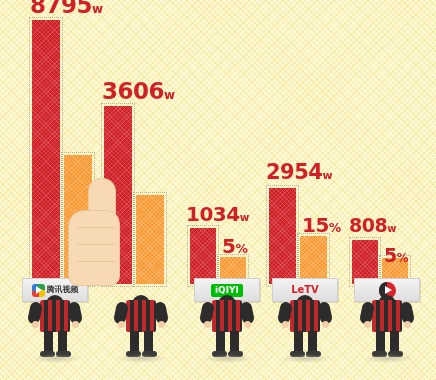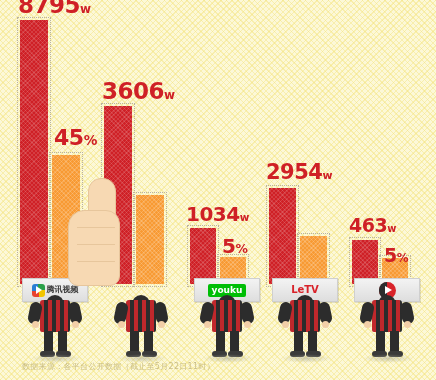--- a/index.html
+++ b/index.html
@@ -154,37 +154,34 @@
     color:#c9bd84;font-size:8px;letter-spacing:.3px;
     font-family:"DejaVu Sans",sans-serif;
   }
 </style>
 </head>
 <body>
 
 <div id="stage">
 
 
-  <div class="group" style="left:20px;width:68px;height:264px;padding-left:32px;">
+  <div class="group" style="left:32px;width:68px;height:264px;padding-left:32px;">
     <div class="bars">
       <div class="barwrap" style="width:28px;height:264px;">
         <div class="frame"></div>
         <div class="bar red" style="height:264px;"></div>
       </div>
       <div class="barwrap" style="width:28px;height:129px;">
         <div class="frame"></div>
         <div class="bar orange" style="height:129px;"></div>
       </div>
     </div>
     <div class="label" style="left:-2px;top:-26px;font-size:23px;">
       <span>8795</span><span class="unit">w</span>
     </div>
-    <div class="label" style="left:34px;top:107px;font-size:22px;">
-      <span>45</span><span class="pct">%</span>
-    </div>
   </div>
 
   <div class="group" style="left:104px;width:68px;height:178px;">
     <div class="bars">
       <div class="barwrap" style="width:28px;height:178px;">
         <div class="frame"></div>
         <div class="bar red" style="height:178px;"></div>
       </div>
       <div class="barwrap" style="width:28px;height:89px;">
         <div class="frame"></div>
@@ -222,35 +219,38 @@
         <div class="bar red" style="height:96px;"></div>
       </div>
       <div class="barwrap" style="width:27px;height:48px;">
         <div class="frame"></div>
         <div class="bar orange" style="height:48px;"></div>
       </div>
     </div>
     <div class="label" style="left:-3px;top:-26px;font-size:21px;">
       <span>2954</span><span class="unit">w</span>
     </div>
+    <div class="label" style="left:33px;top:27px;font-size:20px;">
+      <span>15</span><span class="pct">%</span>
+    </div>
   </div>
 
   <div class="group" style="left:352px;width:62px;height:44px;">
     <div class="bars">
       <div class="barwrap" style="width:26px;height:44px;">
         <div class="frame"></div>
         <div class="bar red" style="height:44px;"></div>
       </div>
       <div class="barwrap" style="width:26px;height:26px;">
         <div class="frame"></div>
         <div class="bar orange" style="height:26px;"></div>
       </div>
     </div>
     <div class="label" style="left:-3px;top:-24px;font-size:19px;">
-      <span>463</span><span class="unit">w</span>
+      <span>808</span><span class="unit">w</span>
     </div>
     <div class="label" style="left:32px;top:6px;font-size:19px;">
       <span>5</span><span class="pct">%</span>
     </div>
   </div>
 
   <div class="mascot" style="left:24px;">
     <div class="m-board">
       <span class="logo">
         <span class="tri-wrap">
@@ -282,21 +282,21 @@
     <div class="m-leg l"></div>
     <div class="m-leg r"></div>
     <div class="m-shoe l"></div>
     <div class="m-shoe r"></div>
     <div class="m-shadow"></div>
   </div>
 
   <div class="mascot" style="left:196px;">
     <div class="m-board">
       <span class="logo">
-        <span class="iqiyi">youku</span>
+        <span class="iqiyi">iQIYI</span>
       </span>
     </div>
     <div class="m-head"></div>
     <div class="m-body"></div>
     <div class="m-arm l"></div>
     <div class="m-arm r"></div>
     <div class="m-hand l"></div>
     <div class="m-hand r"></div>
     <div class="m-leg l"></div>
     <div class="m-leg r"></div>
@@ -345,14 +345,13 @@
 
   <div class="thumb">
     <div class="up"></div>
     <div class="palm">
       <div class="ln" style="top:16px;"></div>
       <div class="ln" style="top:33px;"></div>
       <div class="ln" style="top:50px;"></div>
     </div>
   </div>
 
-  <div class="footnote">数据来源：各平台公开数据（截止至5月22日11时）</div>
 </div>
 
 </body></html>

